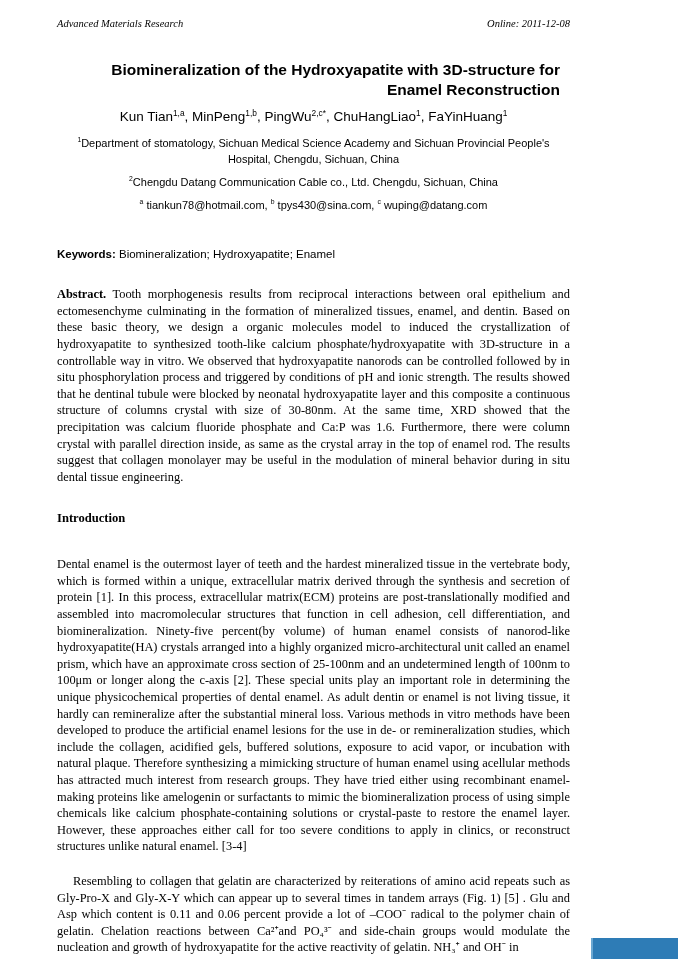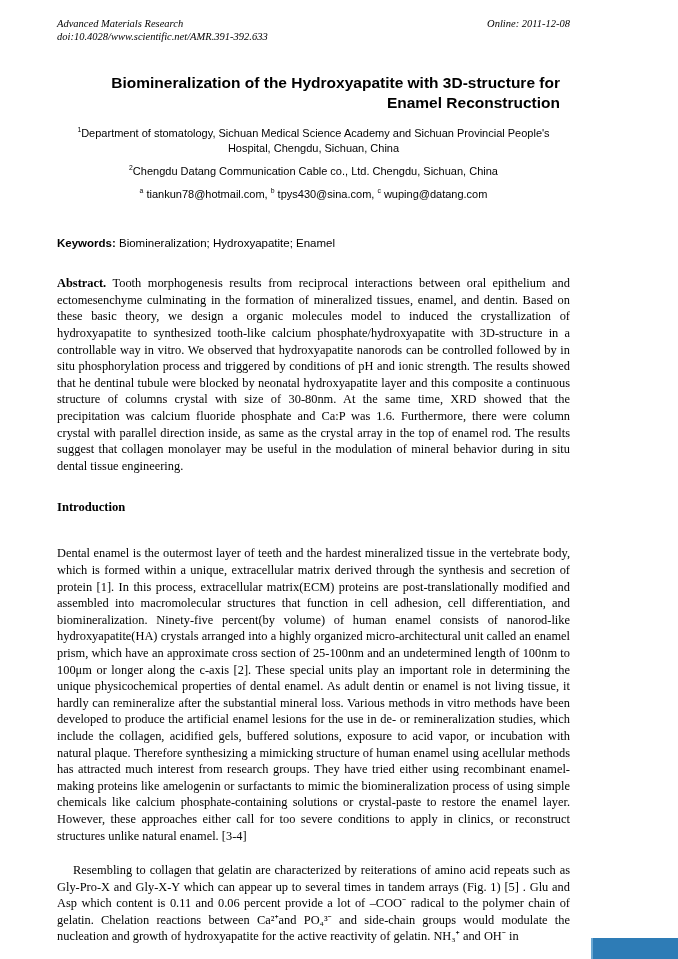--- a/index.html
+++ b/index.html
@@ -60,27 +60,27 @@
   }
 </style>
 </head>
 <body>
 
 <div class="page">
 
   <div class="header">
     <div class="header-left">
       <div>Advanced Materials Research</div>
-      <div>doi:10.4028/www.scientific.net/AMR.391-392.633</div>
     </div>
     <div class="header-right">Online: 2011-12-08</div>
   </div>
 
   <h1 class="title">Biomineralization of the Hydroxyapatite with 3D-structure for Enamel Reconstruction</h1>
 
+  <div class="authors"><span>Kun Tian</span><sup>1,a</sup><span>, MinPeng</span><sup>1,b</sup><span>, PingWu</span><sup>2,c*</sup><span>, ChuHangLiao</span><sup>1</sup><span>, FaYinHuang</span><sup>1</sup></div>
 
   <div class="aff aff1"><sup>1</sup><span>Department of stomatology, Sichuan Medical Science Academy and Sichuan Provincial People's Hospital, Chengdu, Sichuan, China</span></div>
 
   <div class="aff"><sup>2</sup><span>Chengdu Datang Communication Cable co., Ltd. Chengdu, Sichuan, China</span></div>
 
   <div class="aff emails">
     <sup>a</sup>
     <span>tiankun78@hotmail.com,</span>
     <sup>b</sup>
     <span>tpys430@sina.com,</span>

